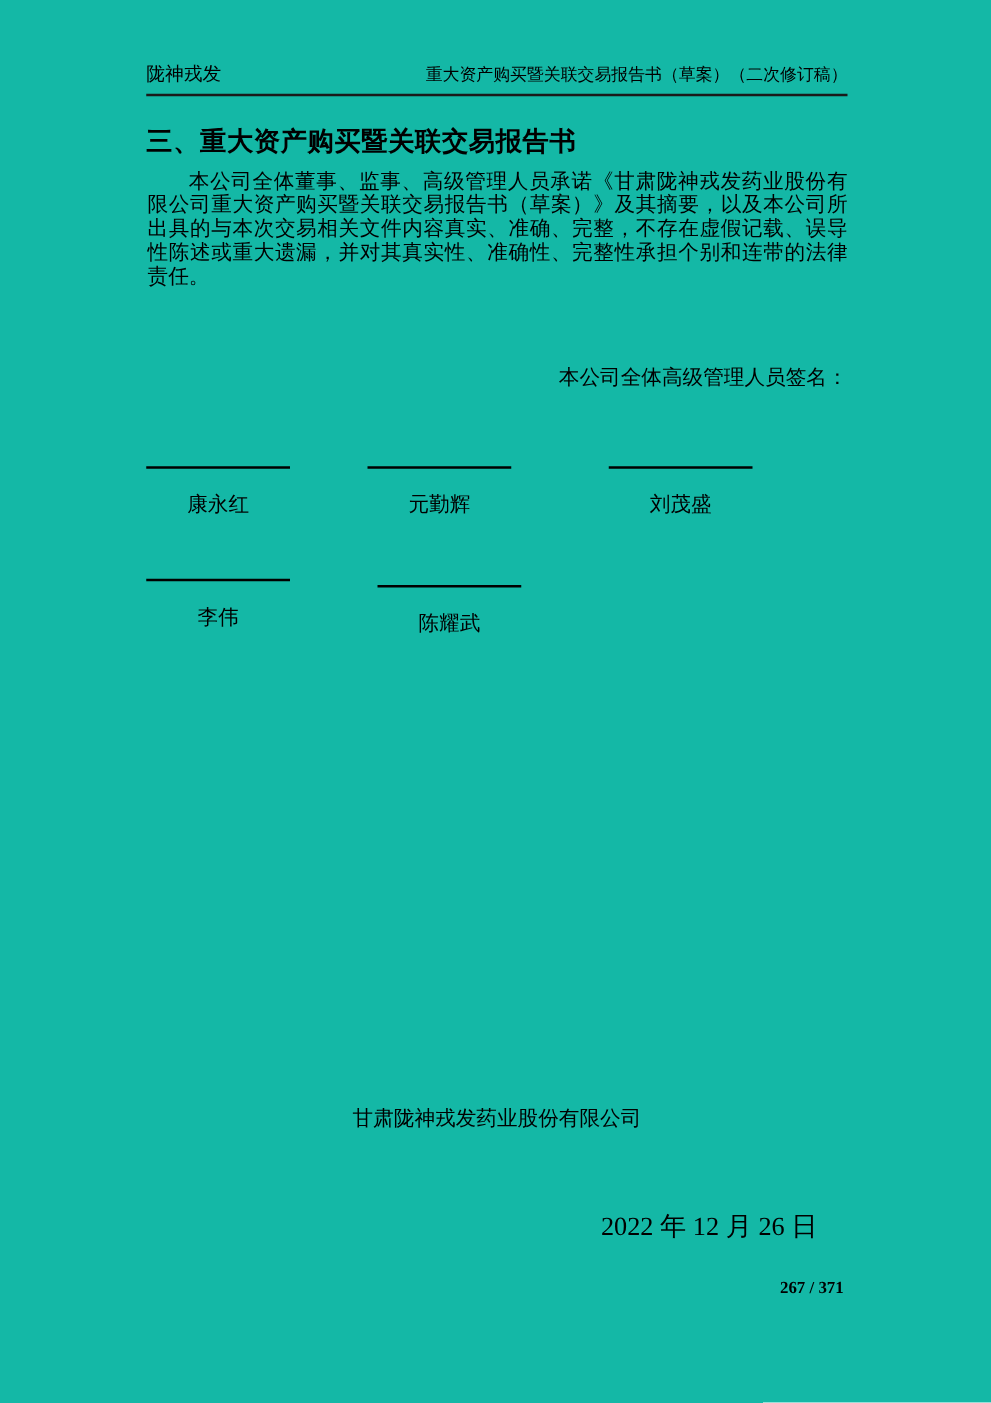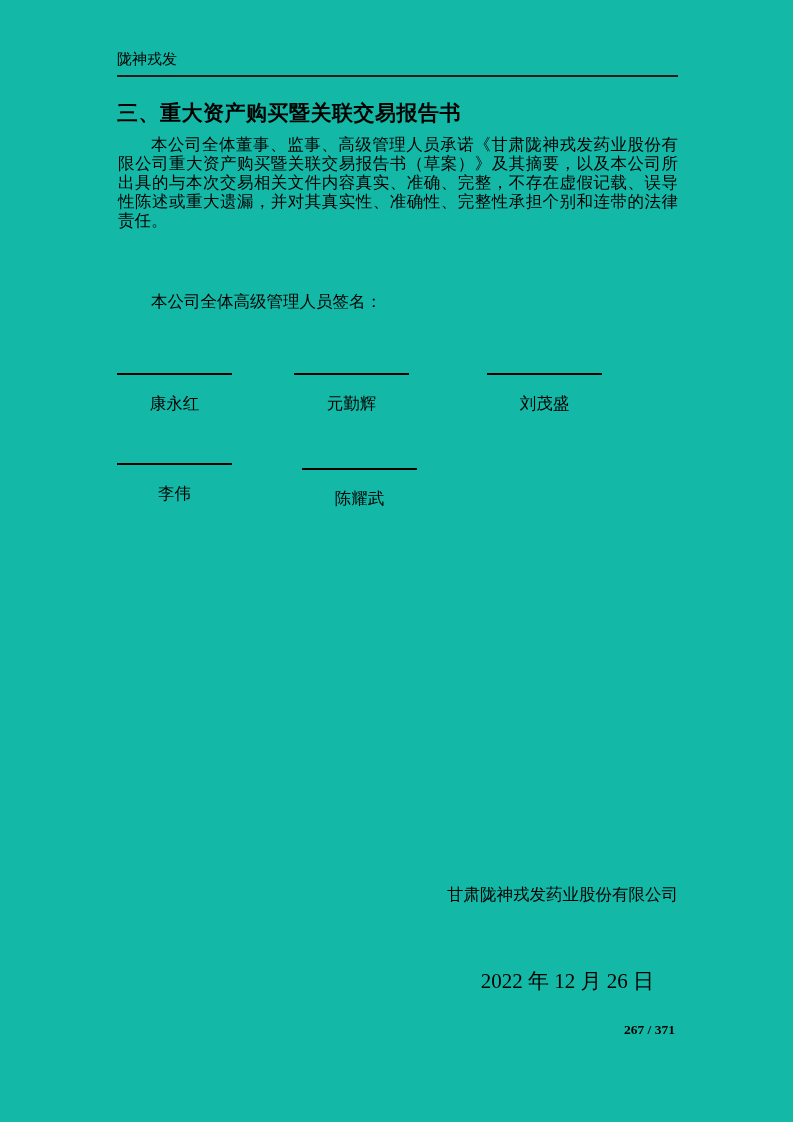--- a/index.html
+++ b/index.html
@@ -54,20 +54,21 @@
     text-align: justify;
     text-indent: 33px;
   }
   .sig-prompt {
     position: absolute;
     left: 118px;
     top: 291px;
     width: 560px;
     font-size: 16.5px;
     text-indent: 33px;
+    text-align: right;
   }
   .sig {
     position: absolute;
     width: 115px;
     text-align: center;
   }
   .sig-line {
     height: 0;
     border-top: 2px solid #000000;
   }
@@ -78,21 +79,21 @@
   .sig-r1a { left: 117px; top: 373px; }
   .sig-r1b { left: 294px; top: 373px; }
   .sig-r1c { left: 487px; top: 373px; }
   .sig-r2a { left: 117px; top: 463px; }
   .sig-r2b { left: 302px; top: 468px; }
   .company {
     position: absolute;
     left: 117px;
     top: 884px;
     width: 561px;
-    text-align: right;
+    text-align: center;
     font-size: 16.5px;
   }
   .date {
     position: absolute;
     left: 117px;
     top: 967px;
     width: 537px;
     text-align: right;
     font-size: 21px;
   }
@@ -106,20 +107,21 @@
     font-weight: 700;
   }
 </style>
 </head>
 <body>
 
 <div class="page">
 
   <div class="header">
     <span class="header-left">陇神戎发</span>
+    <span class="header-right">重大资产购买暨关联交易报告书（草案）（二次修订稿）</span>
   </div>
 
   <div class="doc-title">三、重大资产购买暨关联交易报告书</div>
 
   <div class="paragraph">本公司全体董事、监事、高级管理人员承诺《甘肃陇神戎发药业股份有限公司重大资产购买暨关联交易报告书（草案）》及其摘要，以及本公司所出具的与本次交易相关文件内容真实、准确、完整，不存在虚假记载、误导性陈述或重大遗漏，并对其真实性、准确性、完整性承担个别和连带的法律责任。</div>
 
   <div class="sig-prompt">本公司全体高级管理人员签名：</div>
 
   <div class="sig sig-r1a">
     <div class="sig-line"></div>

